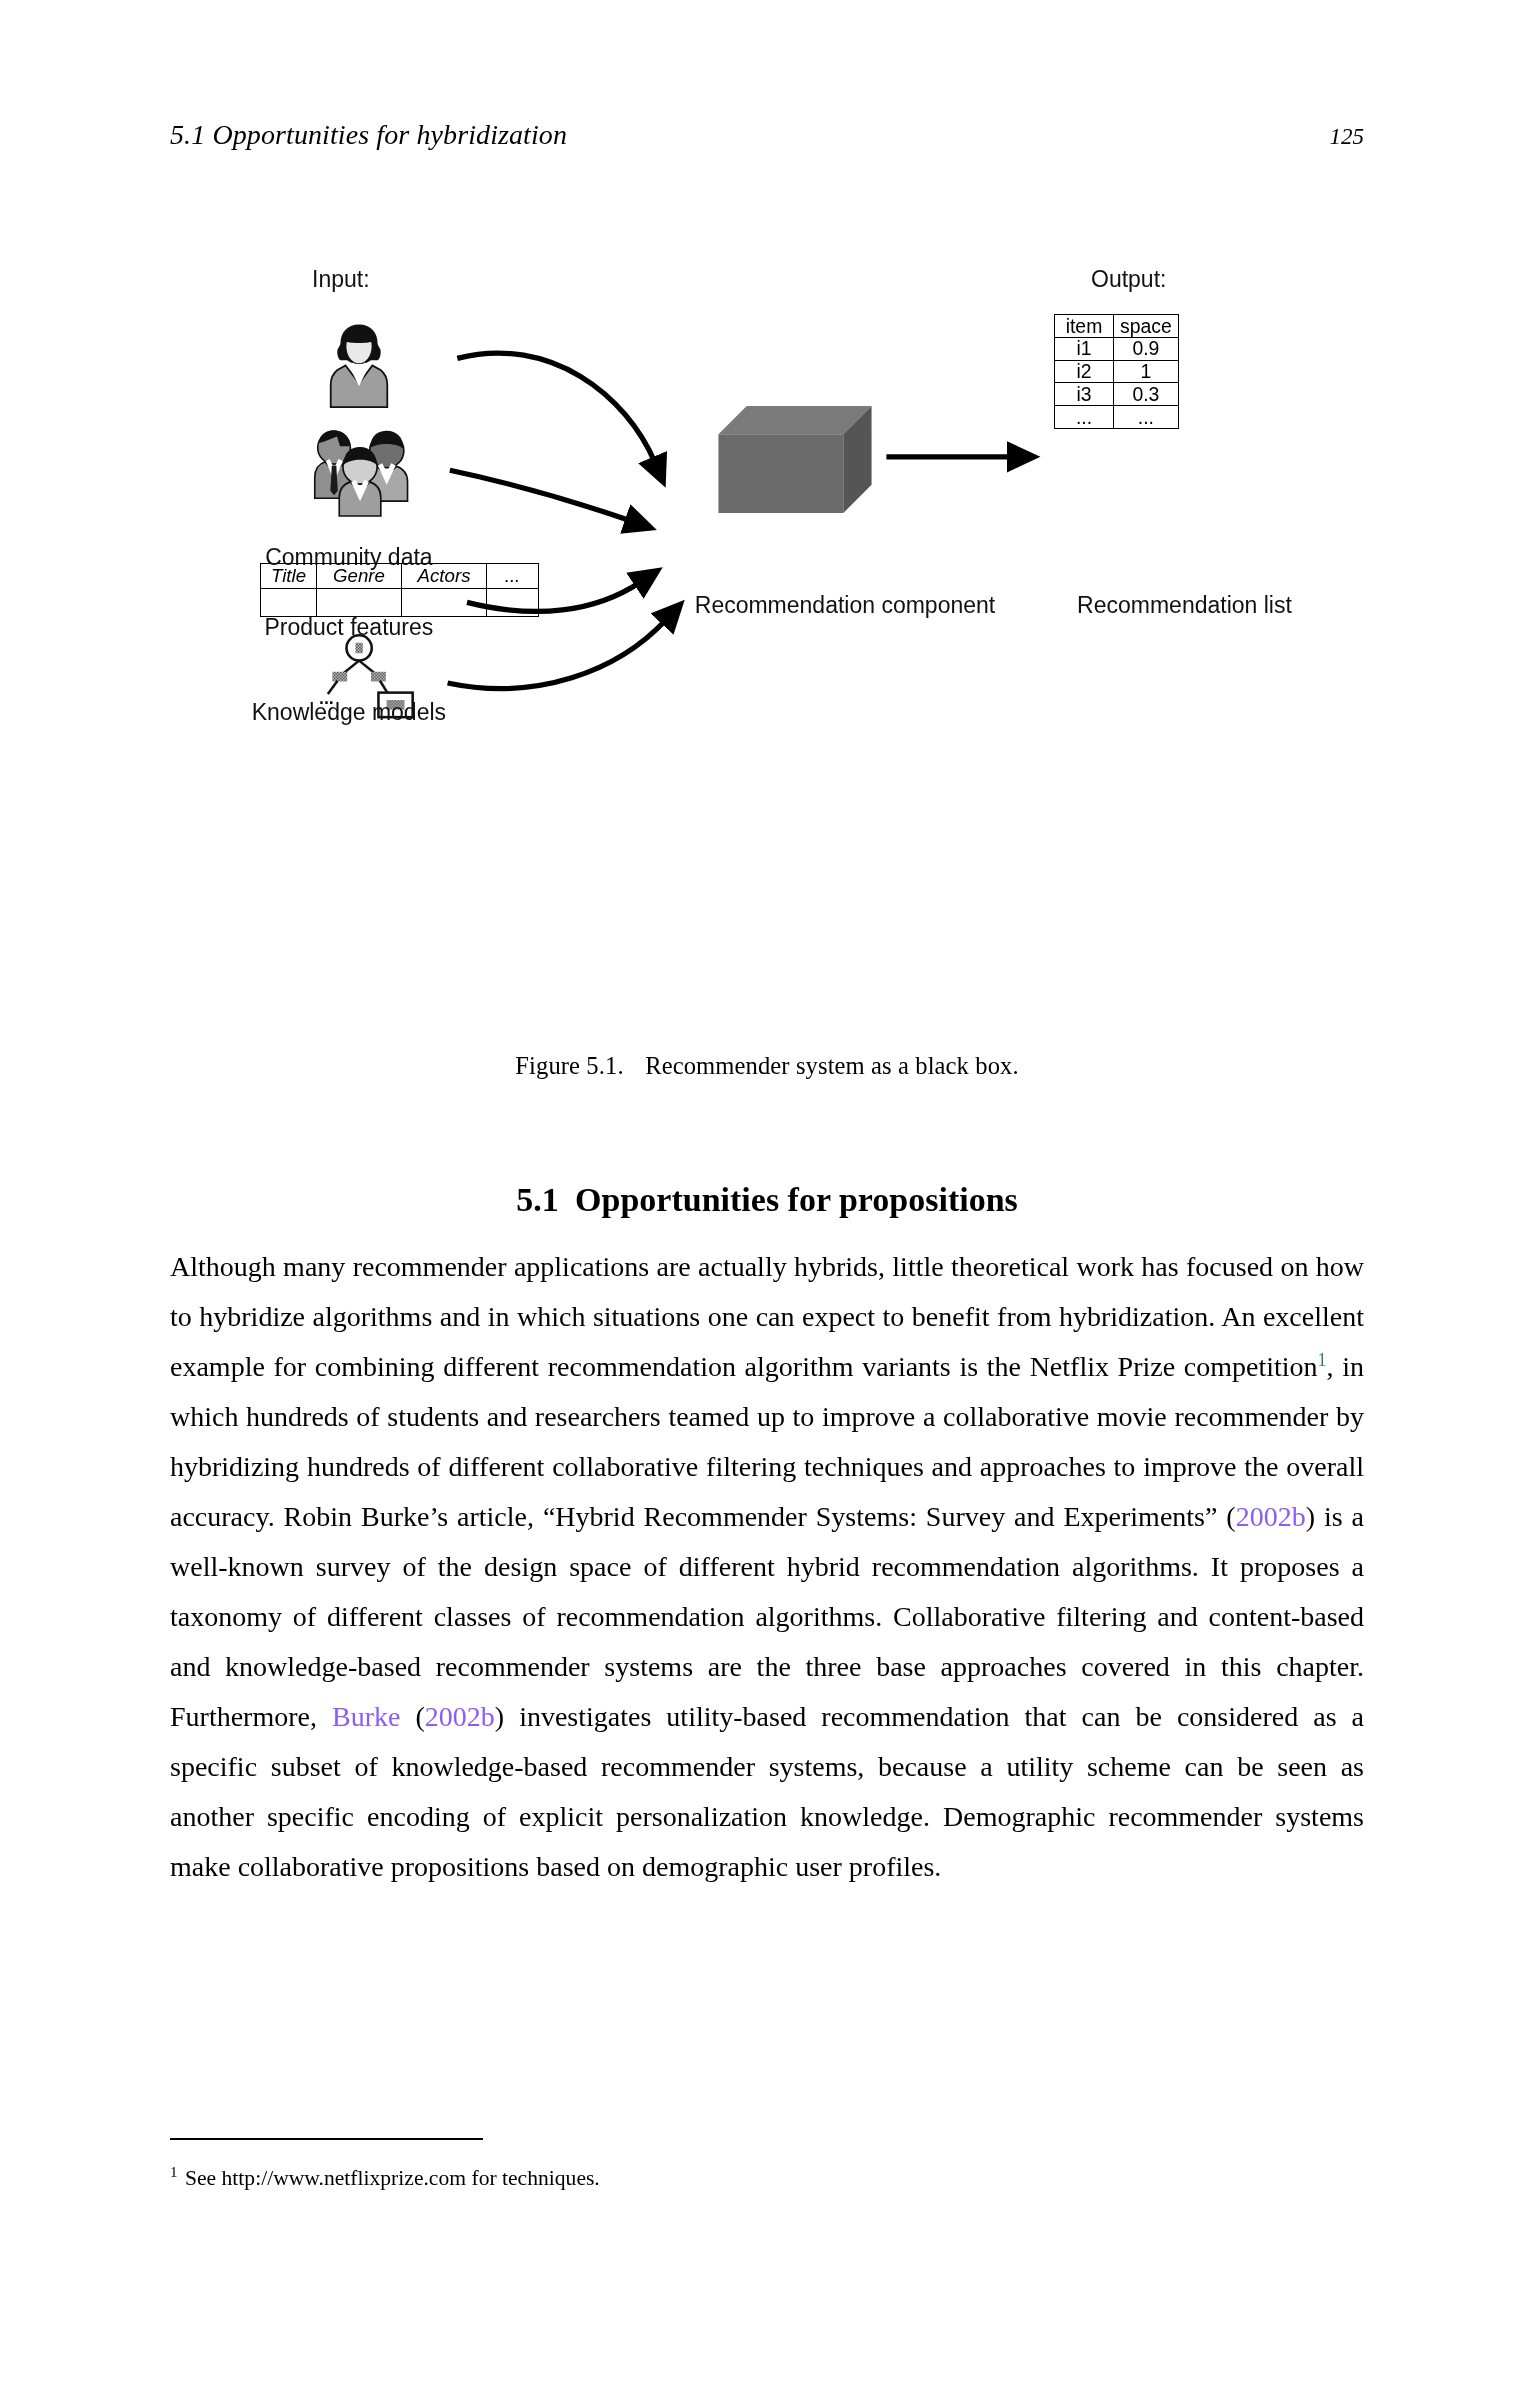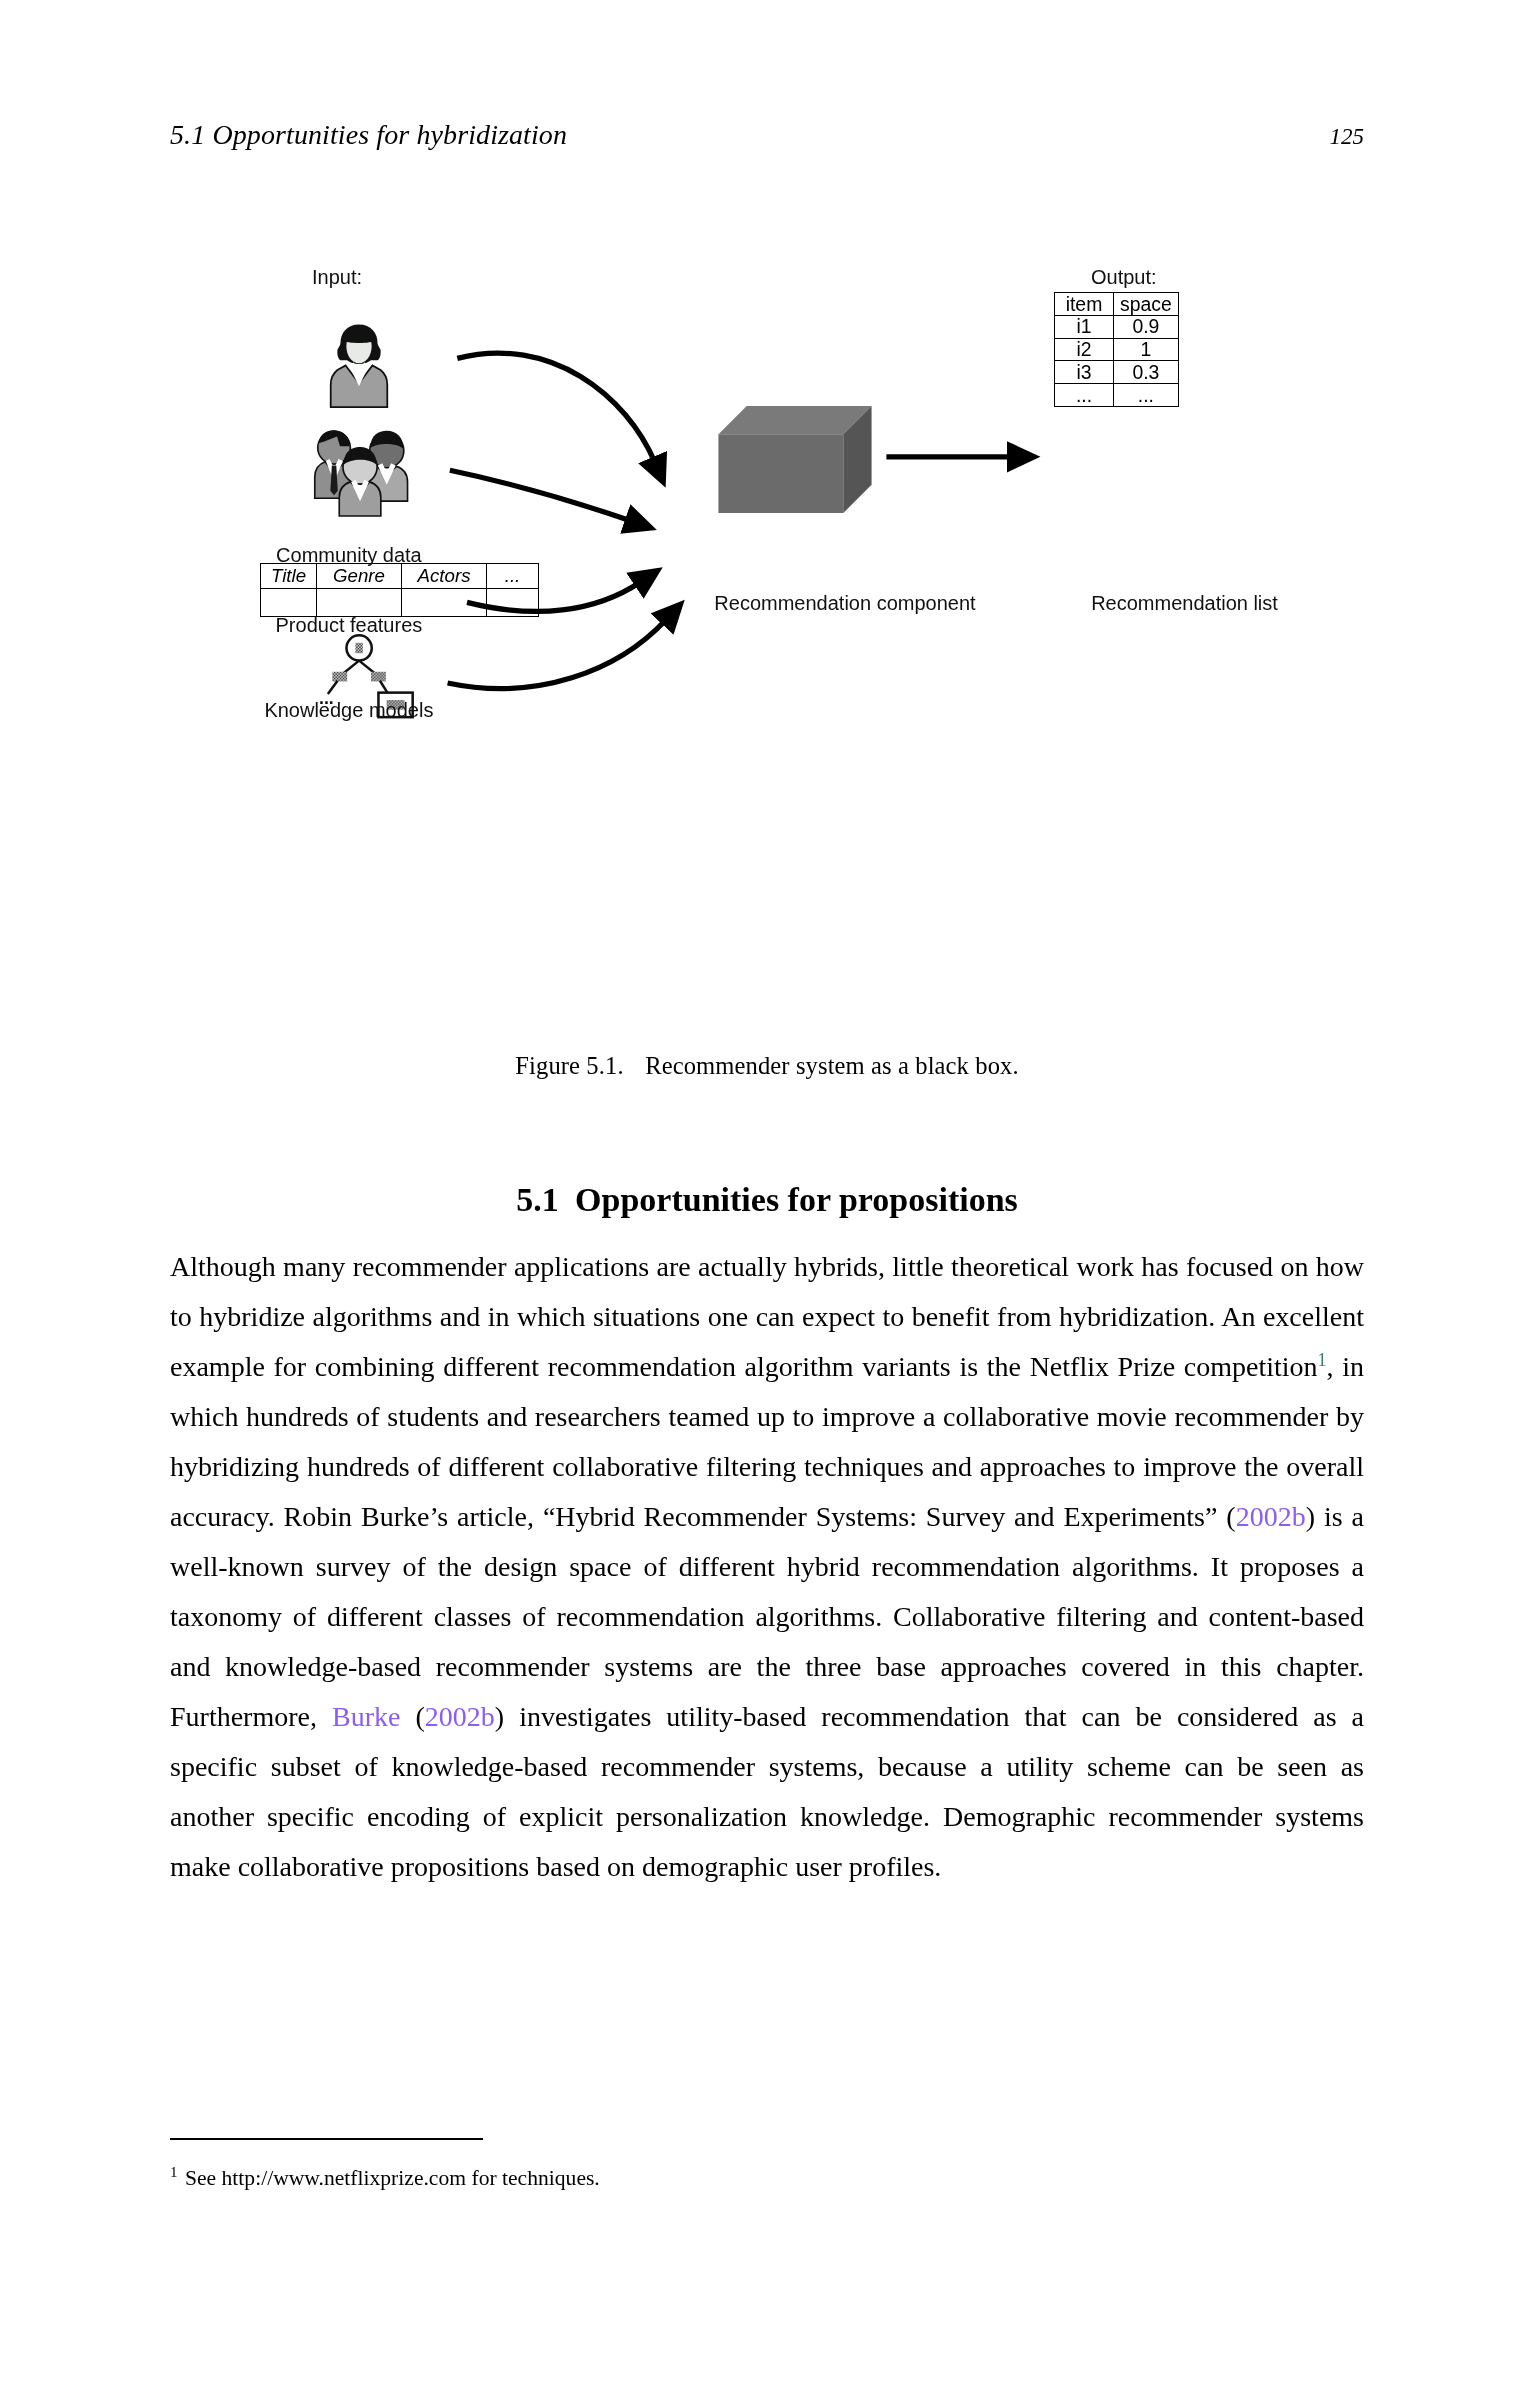--- a/index.html
+++ b/index.html
@@ -41,21 +41,21 @@
   #figure-block {
     position: absolute;
     top: 224px;
     left: 170px;
     width: 1194px;
     height: 806px;
   }
   .fig-label {
     position: absolute;
     font-family: "Liberation Sans", sans-serif;
-    font-size: 20px;
+    font-size: 23px;
     color: #111;
     text-align: center;
     line-height: 1.22;
     white-space: nowrap;
   }
 
   #label-input  { left: 142px;  top:  41px; }
   #label-output { left: 921px; top:  41px; }
 
   #label-user-profile     { left:  30px; top: 215px; width: 313px; white-space: normal; }
@@ -118,21 +118,21 @@
   #table-product-features tr.empty-row td { height: 24px; }
   #table-product-features td.col-title  { min-width: 40px; }
   #table-product-features td.col-genre  { min-width: 69px; }
   #table-product-features td.col-actors { min-width: 69px; }
   #table-product-features td.col-dots   { min-width: 36px; }
 
   
   #table-rec-list {
     position: absolute;
     left: 884px;
-    top: 68px;
+    top: 90px;
     border-collapse: collapse;
     font-family: "Liberation Sans", sans-serif;
     font-size: 19.4px;
   }
   #table-rec-list td {
     border: 1.8px solid #000;
     text-align: center;
     padding: 0.7px 6px;
     min-width: 46px;
     height: 18.7px;

